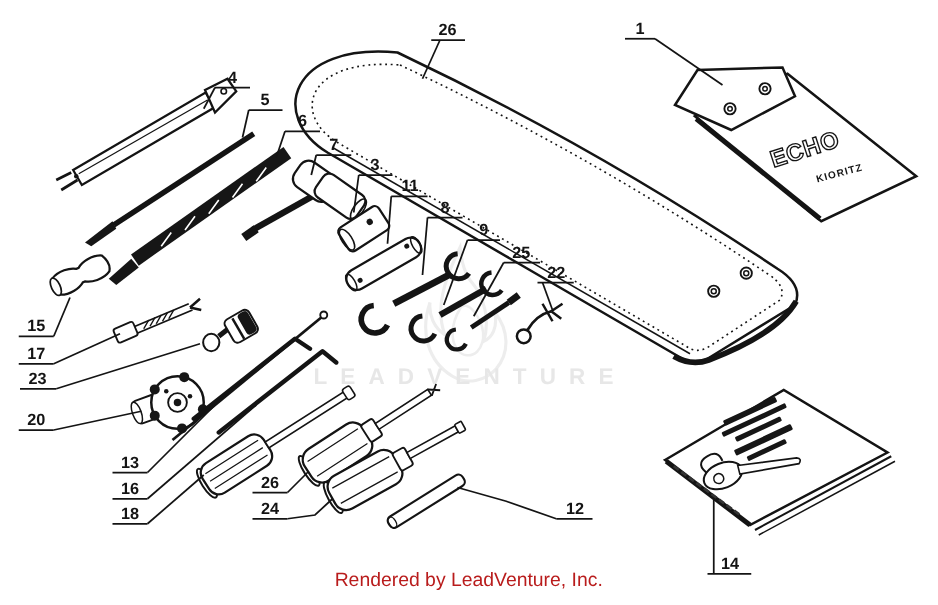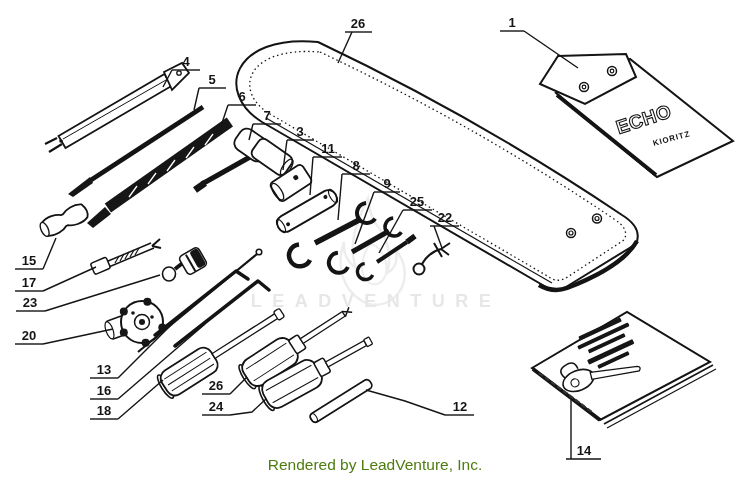--- a/index.html
+++ b/index.html
@@ -12,21 +12,21 @@
   .co-num{font-family:"Liberation Sans",sans-serif;font-weight:bold;font-size:13px;
           fill:#141414;text-anchor:middle;}
   .co-line{stroke:#141414;stroke-width:1.4;fill:none;}
   .wm-text{font-family:"Liberation Sans",sans-serif;font-weight:bold;font-size:18px;
            letter-spacing:10.5px;text-anchor:middle;}
   .echo-text{font-family:"Liberation Sans",sans-serif;font-weight:bold;font-size:19px;
              fill:#ffffff;stroke:#141414;stroke-width:1.1;letter-spacing:0.5px;text-anchor:middle;}
   .kio-text{font-family:"Liberation Sans",sans-serif;font-weight:bold;font-size:8px;
             fill:#141414;letter-spacing:0.9px;text-anchor:middle;}
   .footer{position:absolute;left:0;top:456px;width:750px;text-align:center;
-          font-size:15.5px;color:#4d7c0f;}
+          font-size:15.5px;color:#b91c1c;}
 </style>
 </head>
 <body>
 
 <div class="page">
 <svg width="750" height="484" viewBox="0 0 750 484">
 
   <g>
     <path d="M368,198 C355,225 348,247 356,268 C347,262 343,252 344,242 C336,265 342,289 362,301
              C374,308 388,305 397,295 C408,282 407,264 396,250 C398,262 394,270 387,273

